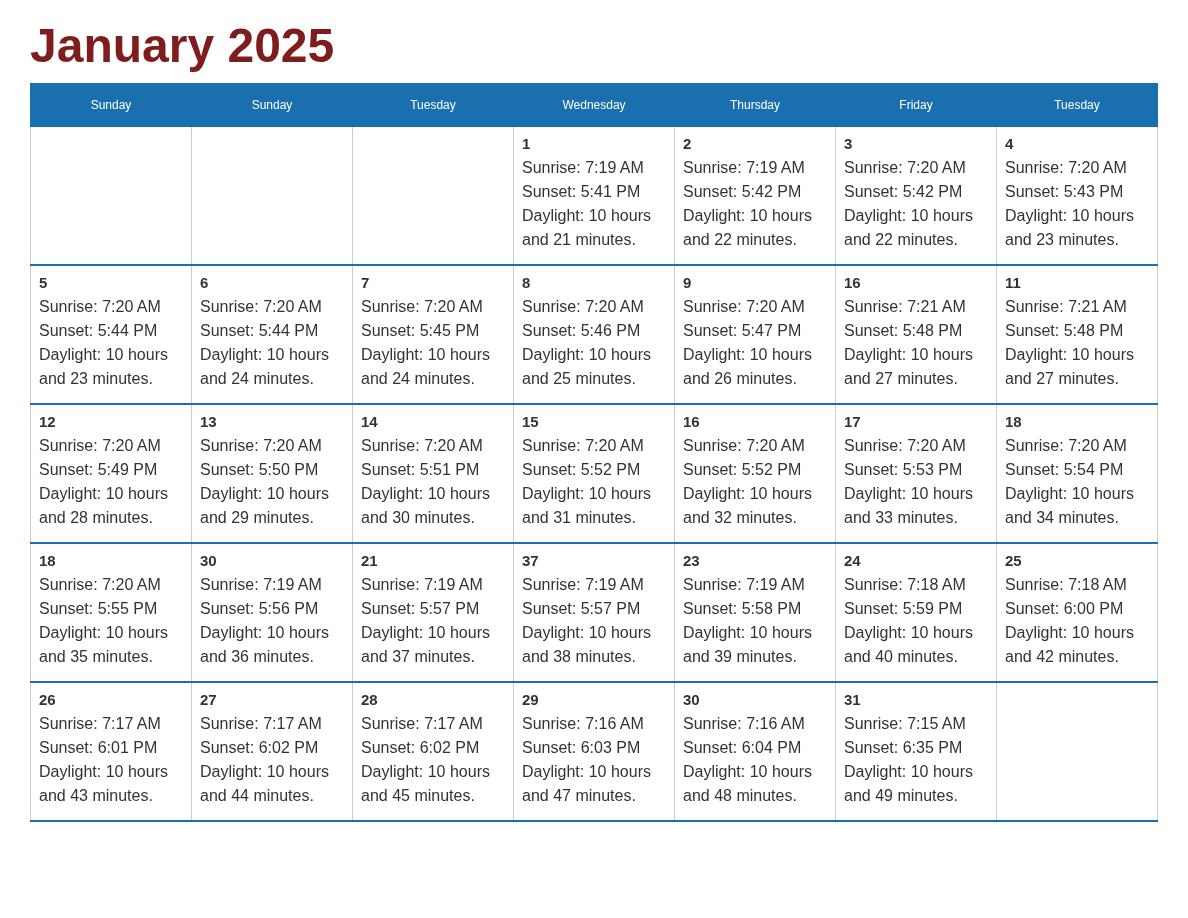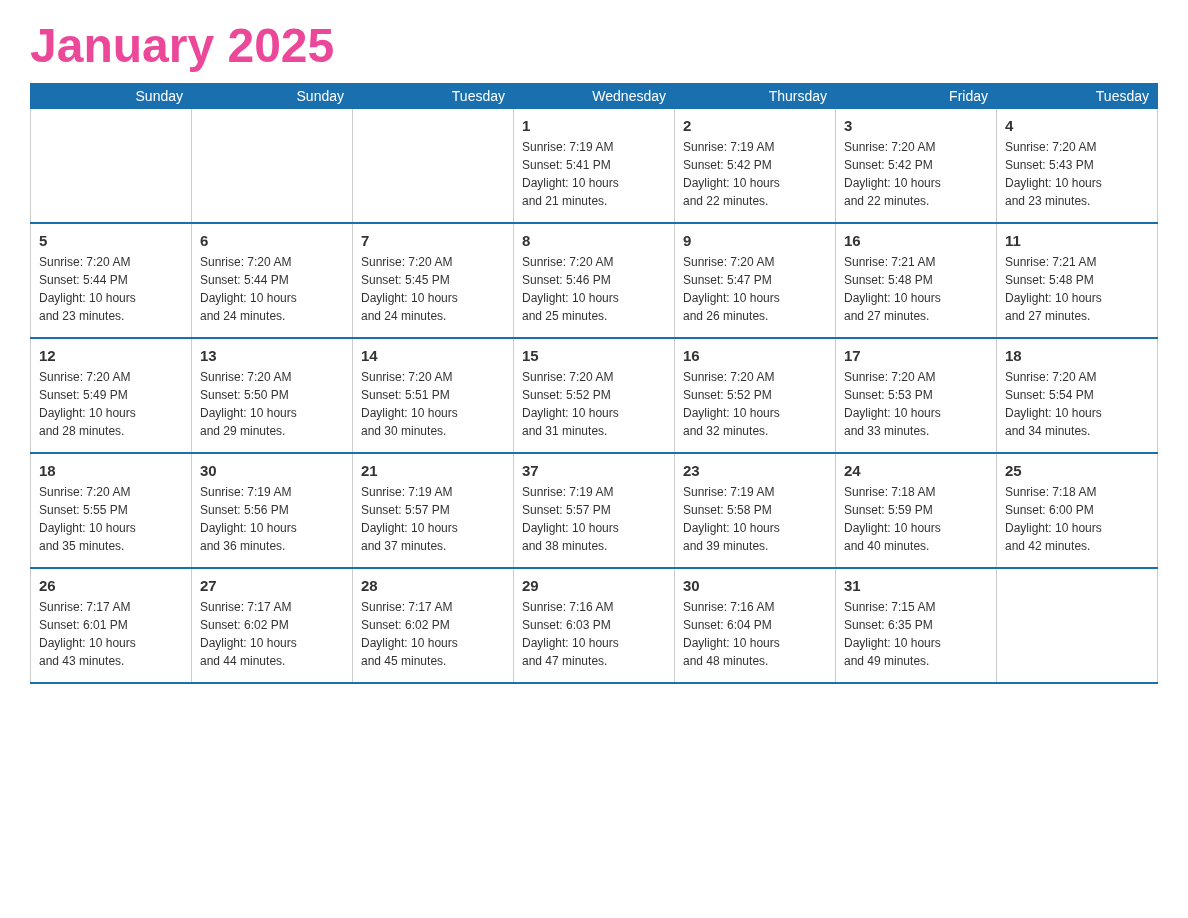--- a/index.html
+++ b/index.html
@@ -31,42 +31,42 @@
       font-size: 22px;
       font-weight: bold;
       color: #1a6faf;
     }
     .title-block {
       text-align: right;
     }
     .calendar-title {
       font-size: 48px;
       font-weight: bold;
-      color: #ec4899;
+      color: #7f1d1d;
       line-height: 1.1;
     }
     .calendar-subtitle {
       font-size: 22px;
       color: #333;
       margin-top: 4px;
     }
     .calendar-table {
       width: 100%;
       border-collapse: collapse;
       margin-top: 10px;
     }
     .calendar-table thead tr {
       background-color: #1a6faf;
       color: #fff;
     }
     .calendar-table thead th {
-      padding: 4px 8px;
-      font-size: 14px;
+      padding: 14px 8px;
+      font-size: 12px;
       font-weight: normal;
-      text-align: right;
+      text-align: center;
       border: 1px solid #1a6faf;
     }
     .calendar-table tbody tr {
       border-bottom: 2px solid #1a6faf;
     }
     .calendar-table tbody td {
       vertical-align: top;
       padding: 8px 8px 12px 8px;
       font-size: 13px;
       color: #333;
@@ -74,21 +74,21 @@
       width: 14.28%;
       min-height: 100px;
     }
     .day-number {
       font-size: 15px;
       font-weight: bold;
       display: block;
       margin-bottom: 4px;
     }
     .day-info {
-      font-size: 12px;
+      font-size: 16px;
       line-height: 1.5;
       color: #333;
     }
     .empty-cell {
       background: #fff;
     }
   </style>
 </head>
 <body>
 

